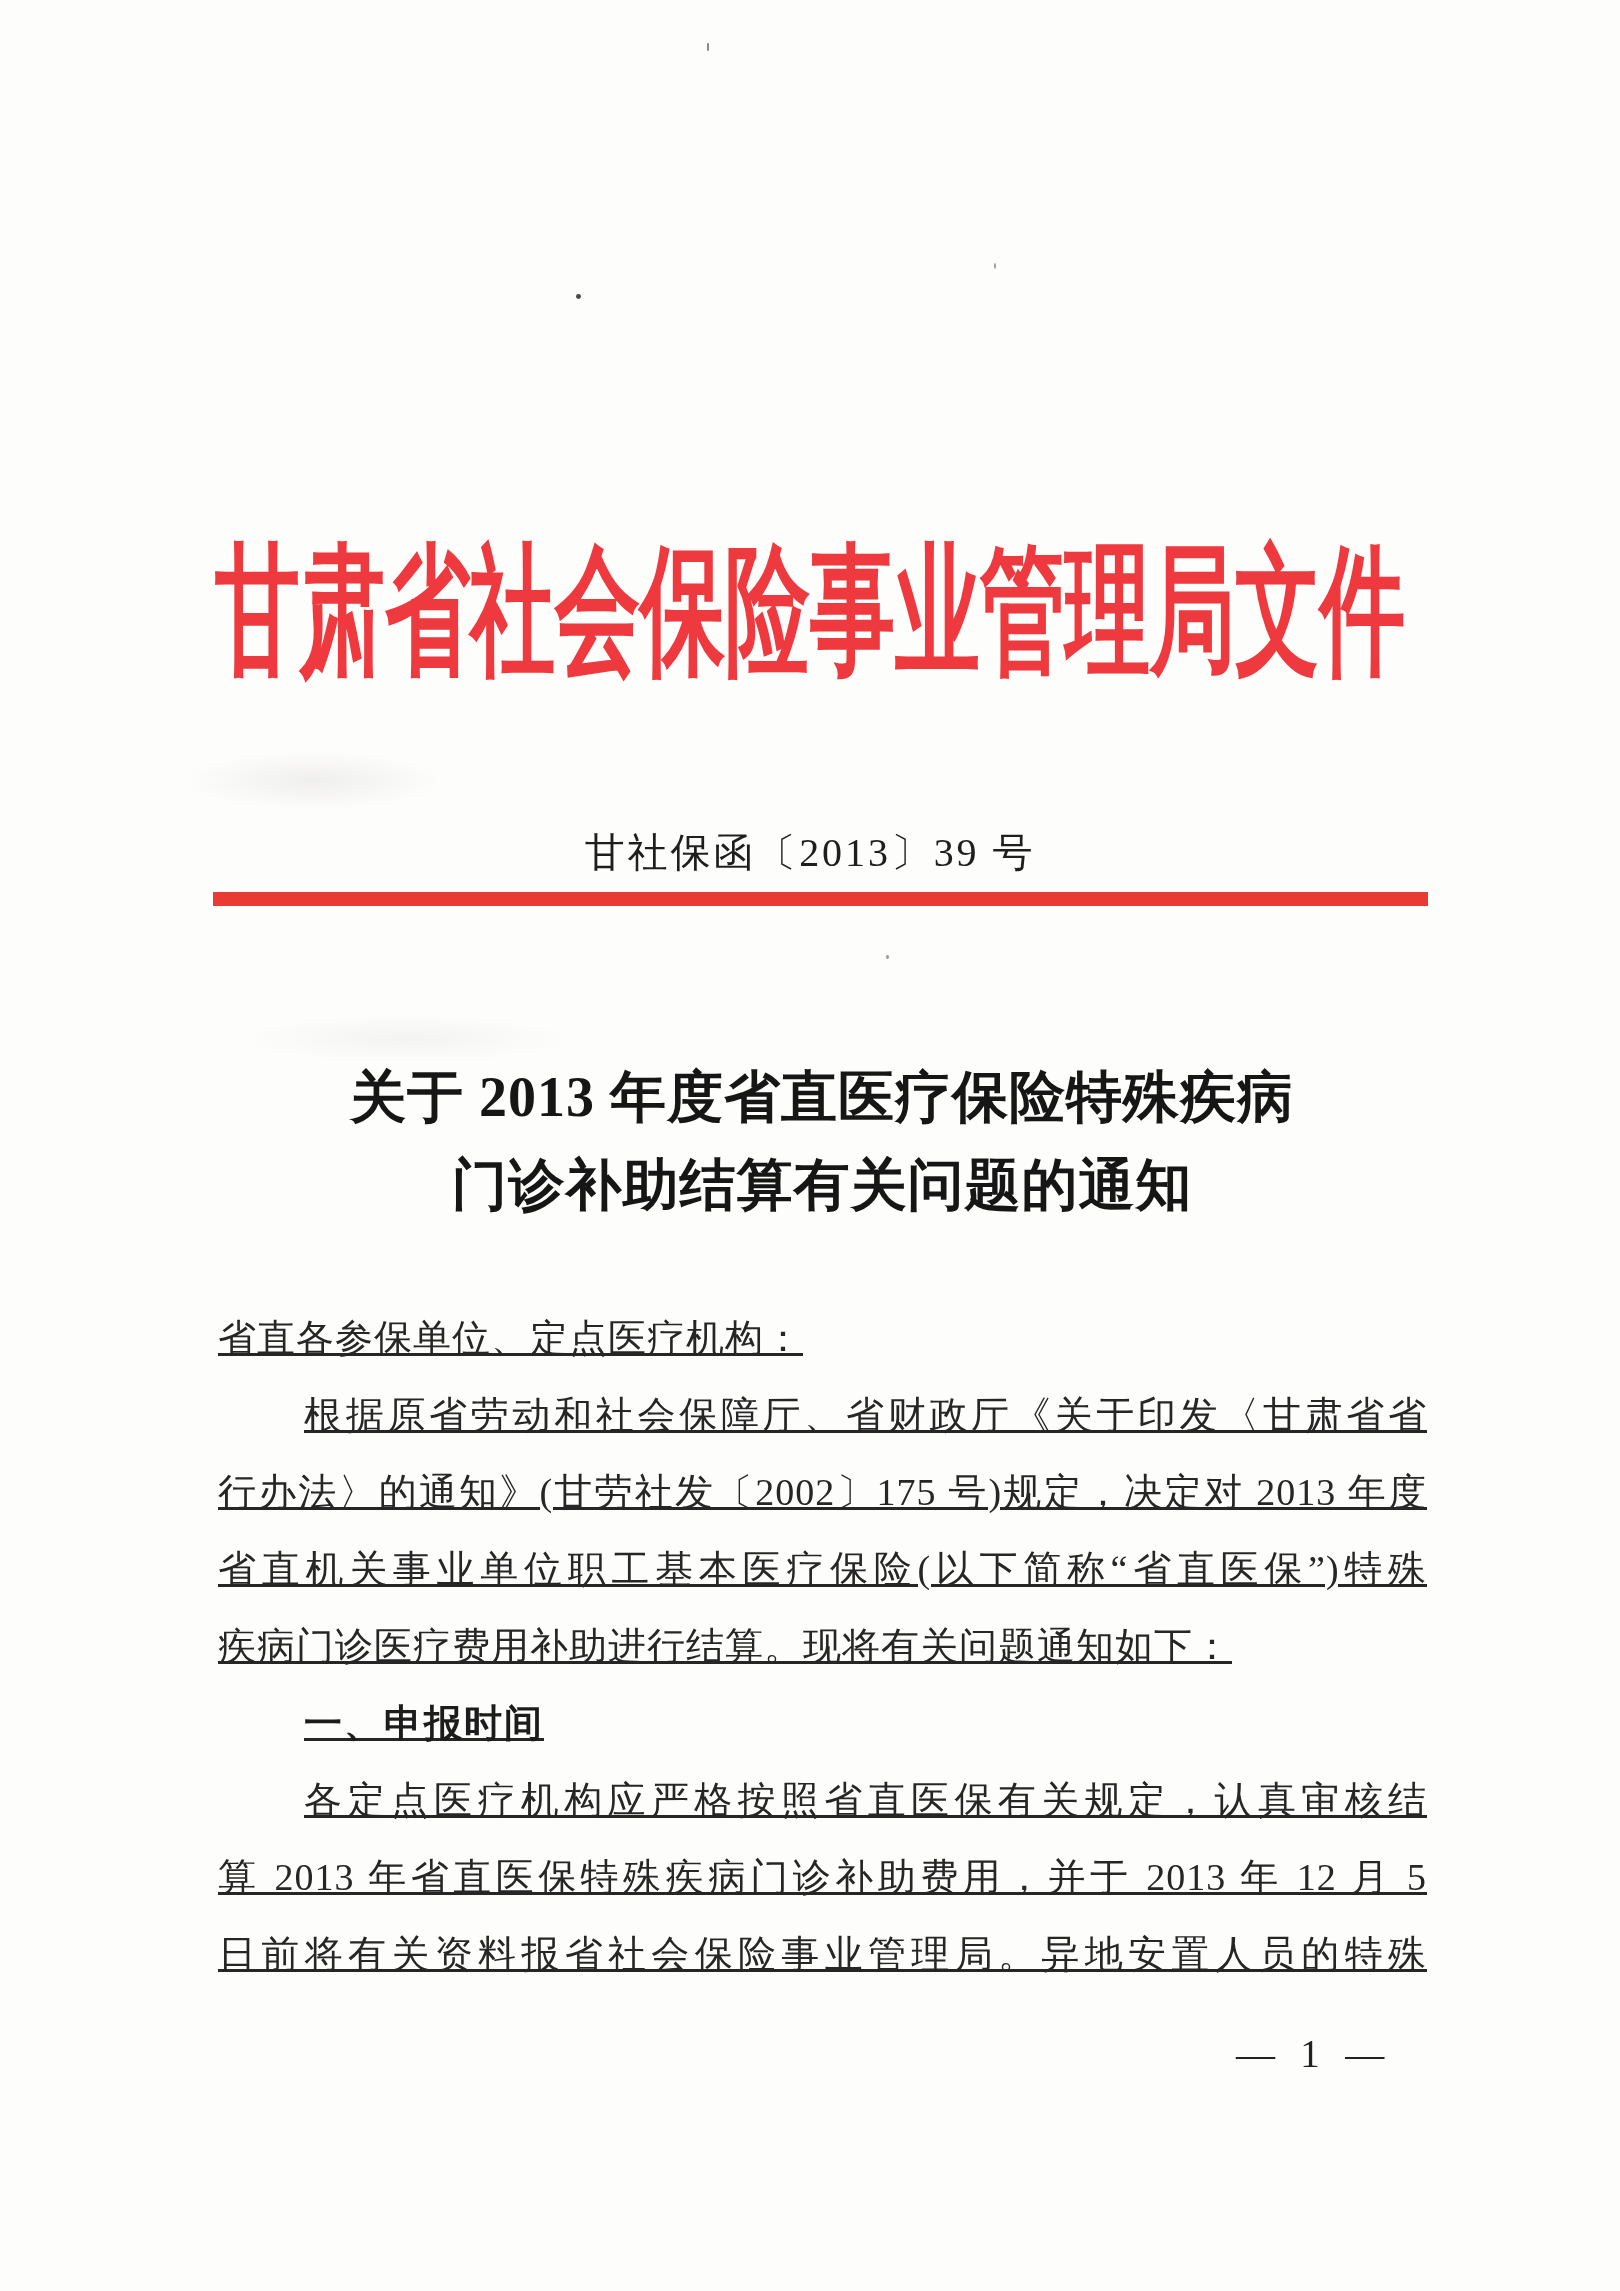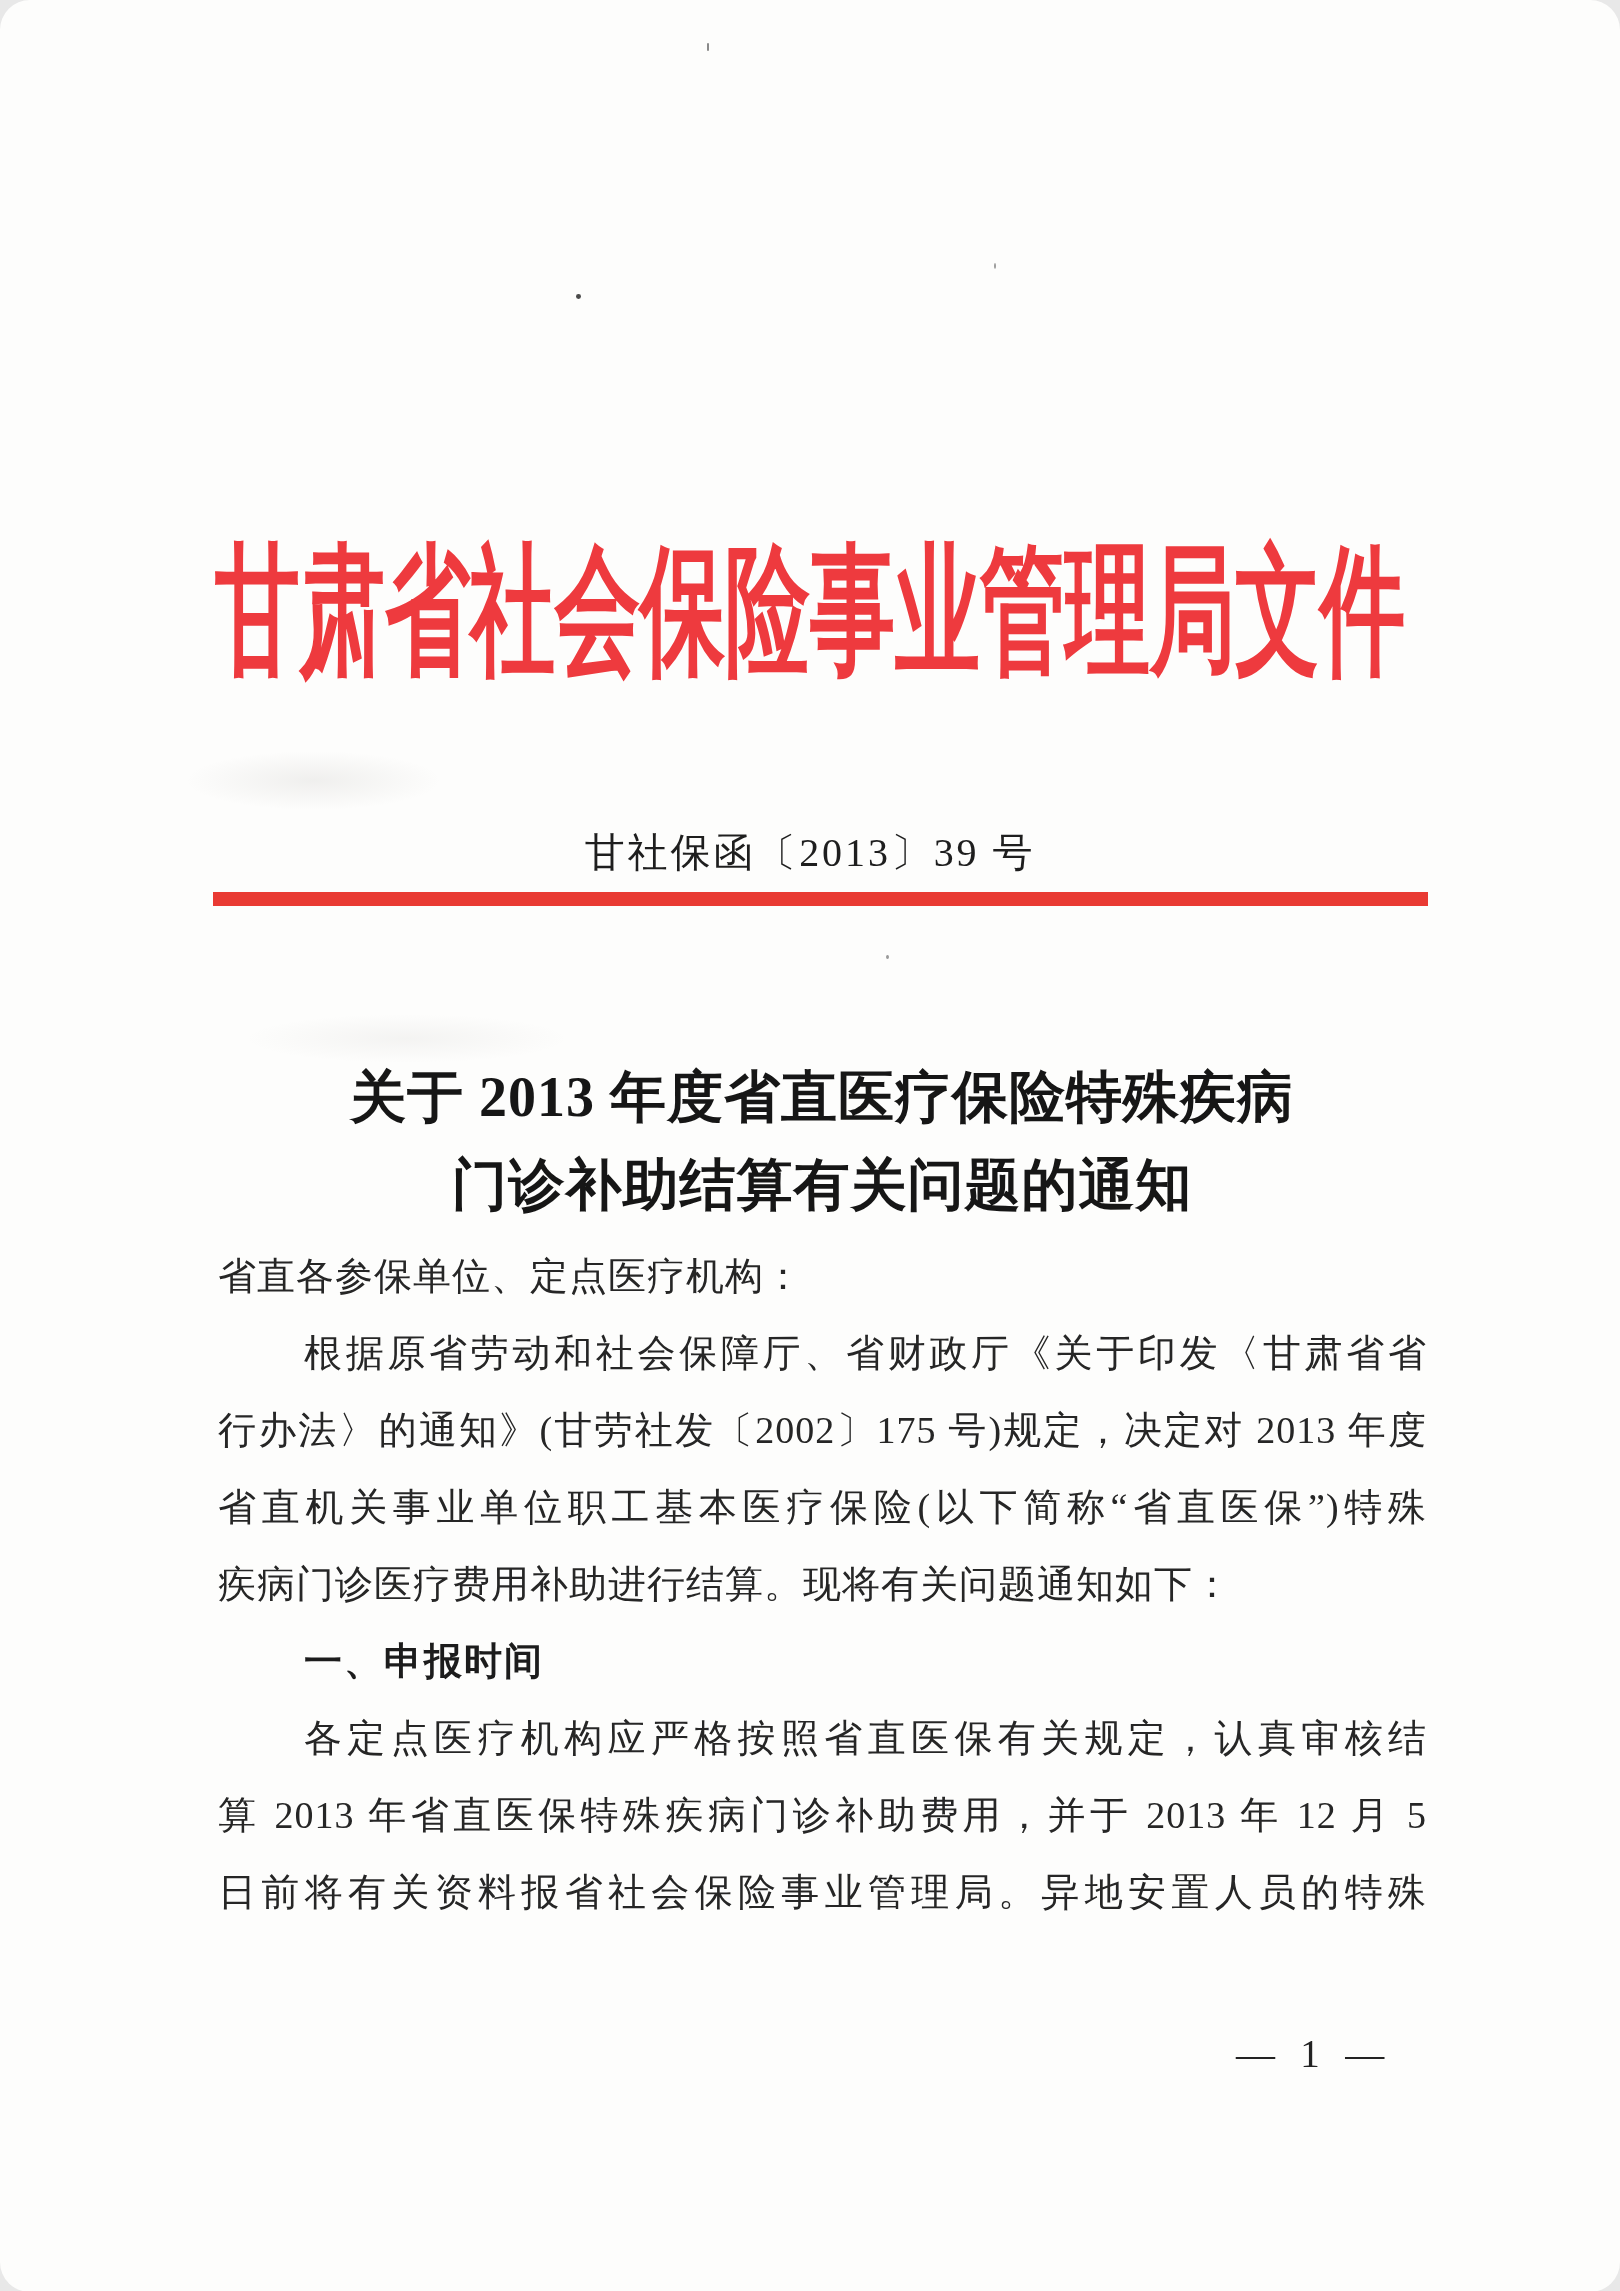--- a/index.html
+++ b/index.html
@@ -10,21 +10,20 @@
   *{margin:0;padding:0;box-sizing:border-box;}
   html,body{background:#e8e8e8;}
   .page{
     position:relative;
     width:1620px;height:2292px;
     margin:0 auto;
     background:#fdfdfc;
     overflow:hidden;
     font-family:"Liberation Serif","DejaVu Serif",serif;
     color:var(--ink);
-    border-radius:30px;
   }
   .masthead{
     position:absolute;
     top:541px;left:0;width:100%;
     text-align:center;
     font-size:85px;
     font-weight:bold;
     line-height:1;
     letter-spacing:0px;
     color:var(--masthead-red);
@@ -51,25 +50,26 @@
     top:1053px;left:12px;width:100%;
     text-align:center;
     font-size:56px;
     font-weight:bold;
     line-height:88px;
     letter-spacing:1px;
     color:#161616;
   }
   .body-block{
     position:absolute;
-    top:1238px;left:218px;
+    top:1300px;left:218px;
     width:1209px;
     font-size:38px;
     line-height:77px;
     color:var(--ink);
+    text-decoration:underline;
   }
   .body-line{
     height:77px;
     text-align:left;
     letter-spacing:1px;
   }
   .body-line.indent{ padding-left:86px; }
   .body-line.justify{
     text-align:justify;
     text-align-last:justify;

